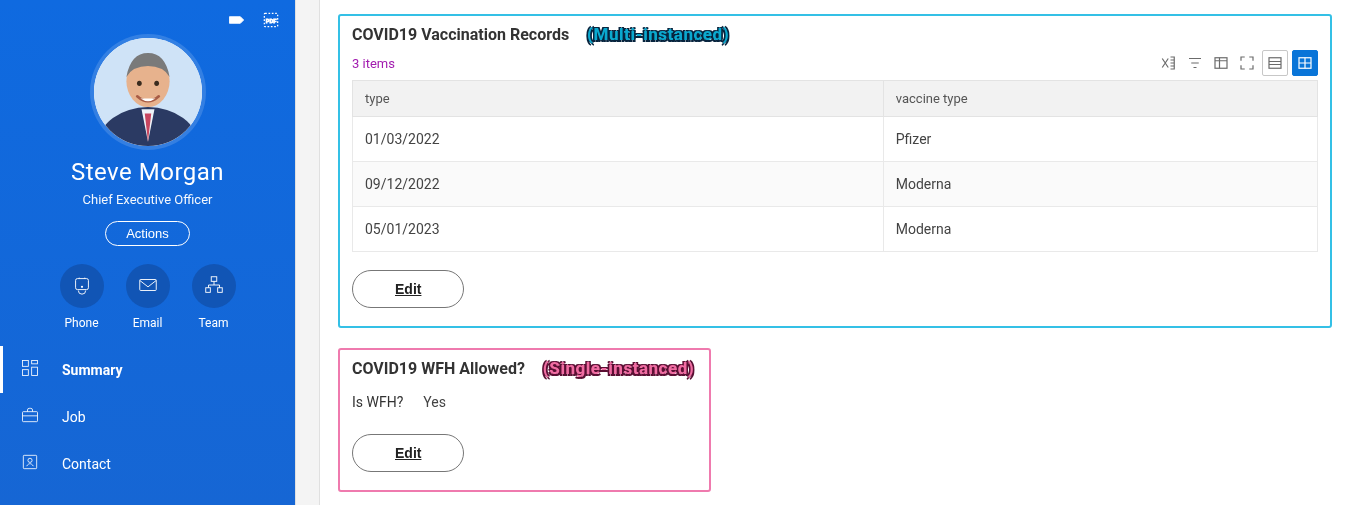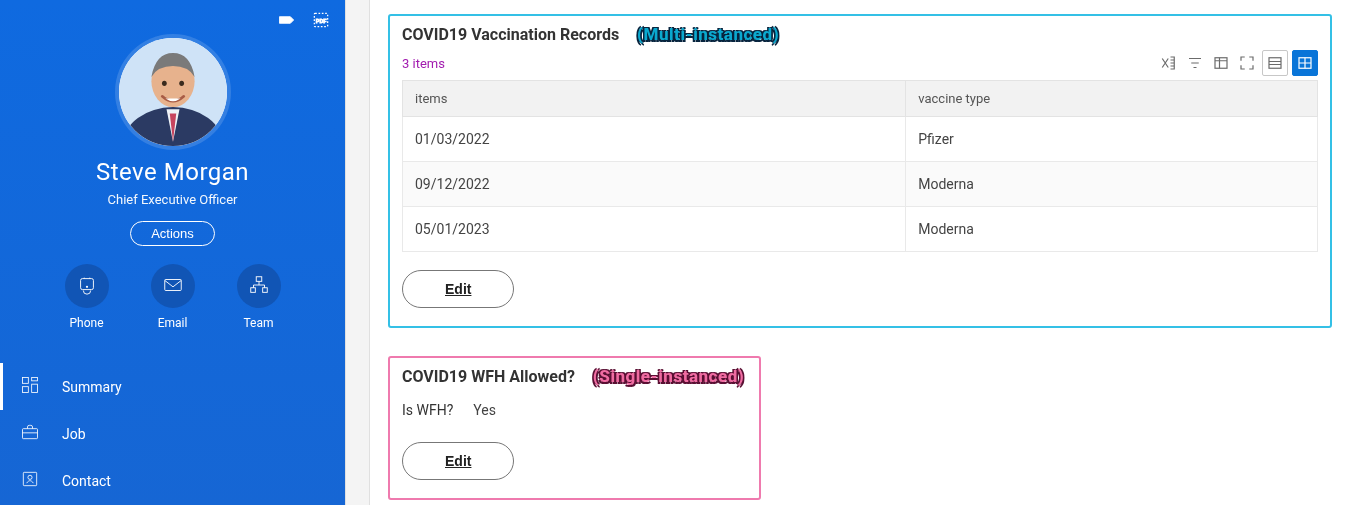--- a/index.html
+++ b/index.html
@@ -7,21 +7,21 @@
     font-family: -apple-system, BlinkMacSystemFont, "Segoe UI", Roboto, Arial, sans-serif;
     background: #fff;
     width: 1350px;
     height: 505px;
     display: flex;
     overflow: hidden;
     color: #333;
   }
   
   .sidebar {
-    width: 345px;
+    width: 295px;
     background: #1666d4;
     background: linear-gradient(180deg,#0f6ae0 0%,#1666d4 100%);
     display: flex;
     flex-direction: column;
     color: #fff;
     position: relative;
   }
   .sidebar-topicons {
     display:flex;
     justify-content:flex-end;
@@ -58,43 +58,43 @@
     border:1px solid #fff;
     border-radius:14px;
     font-size:13px;
     background:transparent;
     color:#fff;
     cursor:pointer;
   }
   .contact-row {
     display:flex;
     justify-content:center;
-    gap:42px;
-    margin-bottom:33px;
+    gap:22px;
+    margin-bottom:16px;
   }
   .contact-item { text-align:center; font-size:12px; }
   .contact-circle {
     width:44px; height:44px;
     background:#1155b5;
     border-radius:50%;
     margin:0 auto 8px;
     display:flex; align-items:center; justify-content:center;
   }
   .contact-circle svg { width:22px; height:22px; stroke:#fff; fill:none; }
   .navlist { list-style:none; }
   .navlist li {
     padding:12px 20px;
     display:flex;
     align-items:center;
     gap:22px;
     font-size:14px;
     cursor:pointer;
     position:relative;
   }
-  .navlist li.selected { font-weight:400;text-align:right; }
+  .navlist li.selected { font-weight:700;text-align:right; }
   .navlist li.selected::before {
     content:"";
     position:absolute;
     left:0; top:0; bottom:0;
     width:3px;
     background:#fff;
   }
   .navlist .nav-ic { width:20px; height:20px; stroke:#fff; fill:none; }
 
   
@@ -109,21 +109,21 @@
   .main {
     flex:1;
     padding:14px 18px;
     overflow:auto;
     background:#fff;
   }
   .panel {
     border:2px solid;
     border-radius:3px;
     padding:8px 12px 18px;
-    margin-bottom:28px;
+    margin-bottom:20px;
   }
   .panel-vax { border-color:#34c0e6; }
   .panel-wfh { border-color:#ef7aae; width:373px; }
   .panel-head {
     display:flex;
     align-items:center;
     gap:18px;
     margin-bottom:6px;
   }
   .panel-title { font-size:16px; font-weight:700; color:#333; }
@@ -371,21 +371,21 @@
               <rect x="4" y="5" width="16" height="14"></rect>
               <path d="M12 5v14M4 12h16"></path>
             </svg>
         </span>
       </div>
     </div>
 
     <table class="records">
       <thead>
         <tr>
-          <th>items</th>
+          <th>type</th>
           <th>vaccine type</th>
         </tr>
       </thead>
       <tbody>
         <tr>
           <td>01/03/2022</td>
           <td>Pfizer</td>
         </tr>
         <tr>
           <td>09/12/2022</td>

